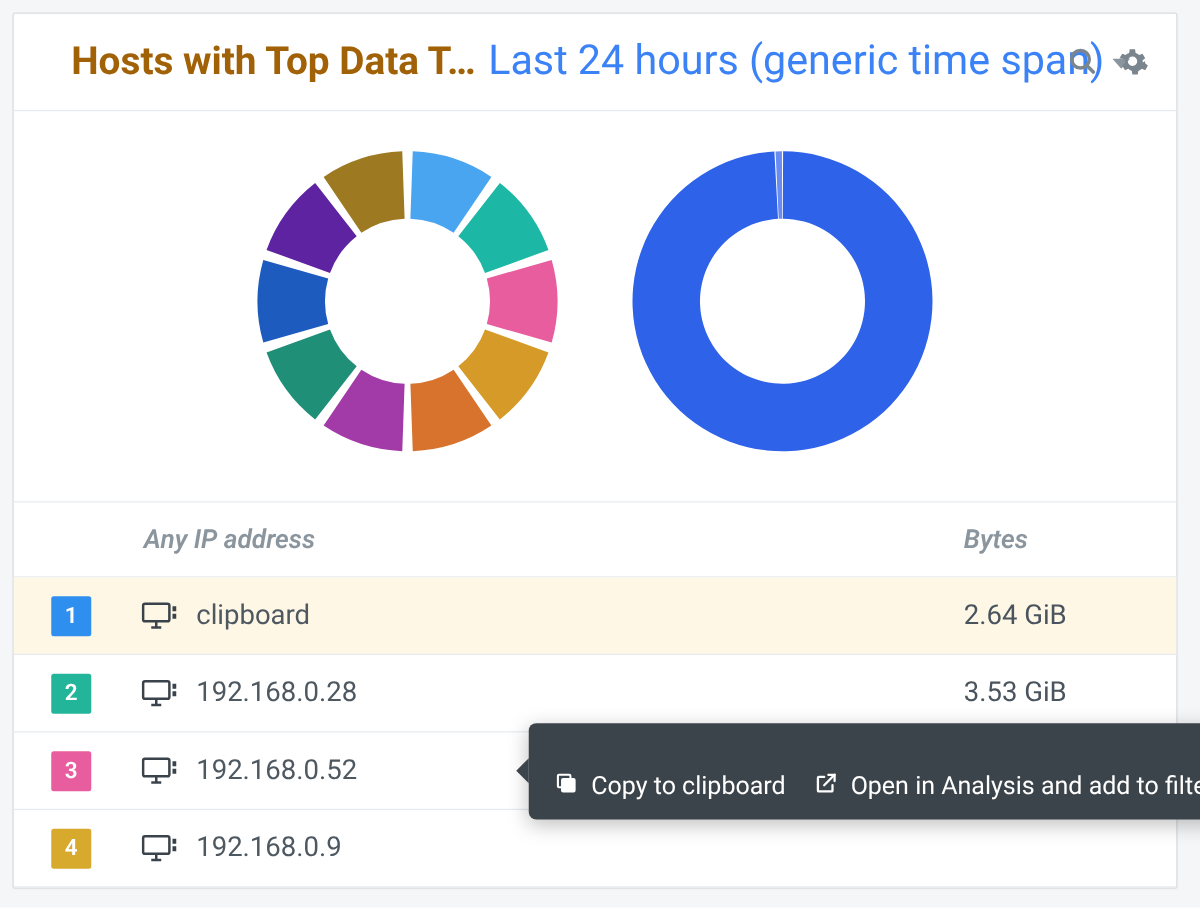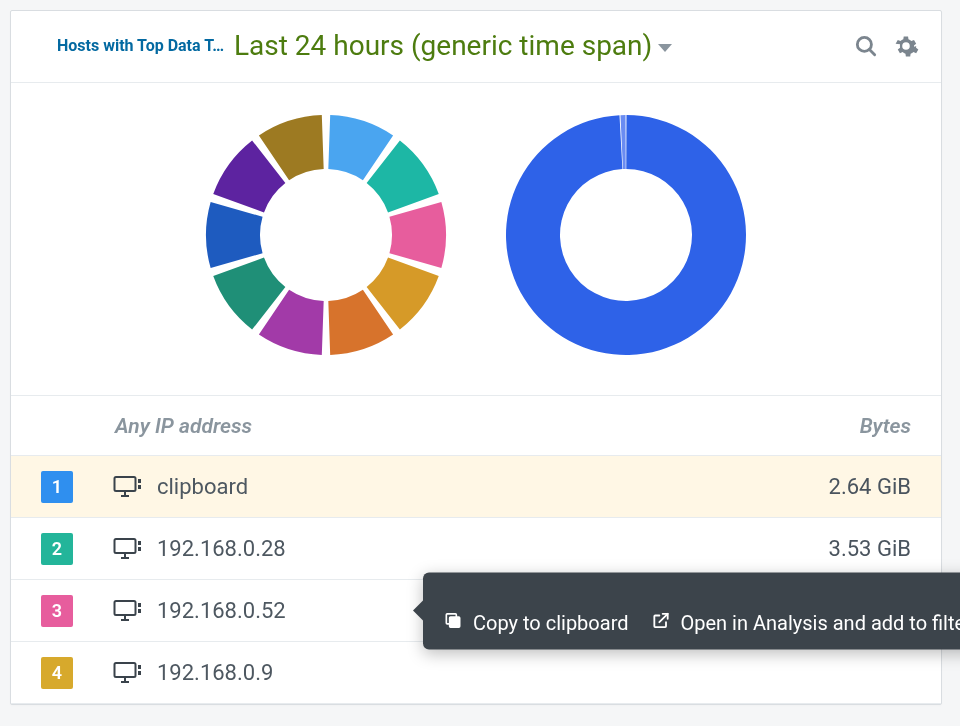--- a/index.html
+++ b/index.html
@@ -19,30 +19,30 @@
     border-radius: 2px;
     box-shadow: 0 1px 2px rgba(0,0,0,0.02);
   }
   .panel-header {
     display: flex;
     align-items: center;
     padding: 18px 22px 14px 46px;
     gap: 10px;
   }
   .panel-title {
-    font-size: 16px;
+    font-size: 31px;
     font-weight: 700;
-    color: #0369a1;
+    color: #a16207;
     white-space: nowrap;
   }
   .time-span {
     display: flex;
     align-items: center;
-    font-size: 28px;
-    color: #4d7c0f;
+    font-size: 33px;
+    color: #3b82f6;
     flex: 1;
     min-width: 0;
     white-space: nowrap;
     cursor: pointer;
     gap: 6px;
   }
   .time-span .caret {
     width: 0; height: 0;
     border-left: 7px solid transparent;
     border-right: 7px solid transparent;
@@ -66,21 +66,21 @@
   .thead, .trow {
     display: flex;
     align-items: center;
     border-bottom: 1px solid #e7ebee;
   }
   .thead { height: 60px; }
   .trow  { height: 62px; }
 
   .col-rank  { width: 92px; display: flex; justify-content: center; }
   .col-ip    { flex: 1; display: flex; align-items: center; gap: 14px; padding-left: 10px; position: relative; }
-  .col-bytes { width: 170px; text-align: right; padding-right: 30px; font-size: 22px; color: #4a545e; }
+  .col-bytes { width: 170px; padding-right: 30px; font-size: 22px; color: #4a545e; }
 
   .th {
     font-size: 21px;
     color: #8a959e;
     font-weight: 600;
     font-style: italic;
   }
   .thead .col-ip { padding-left: 12px; }
   .thead .col-bytes { padding-right: 30px; }
 

